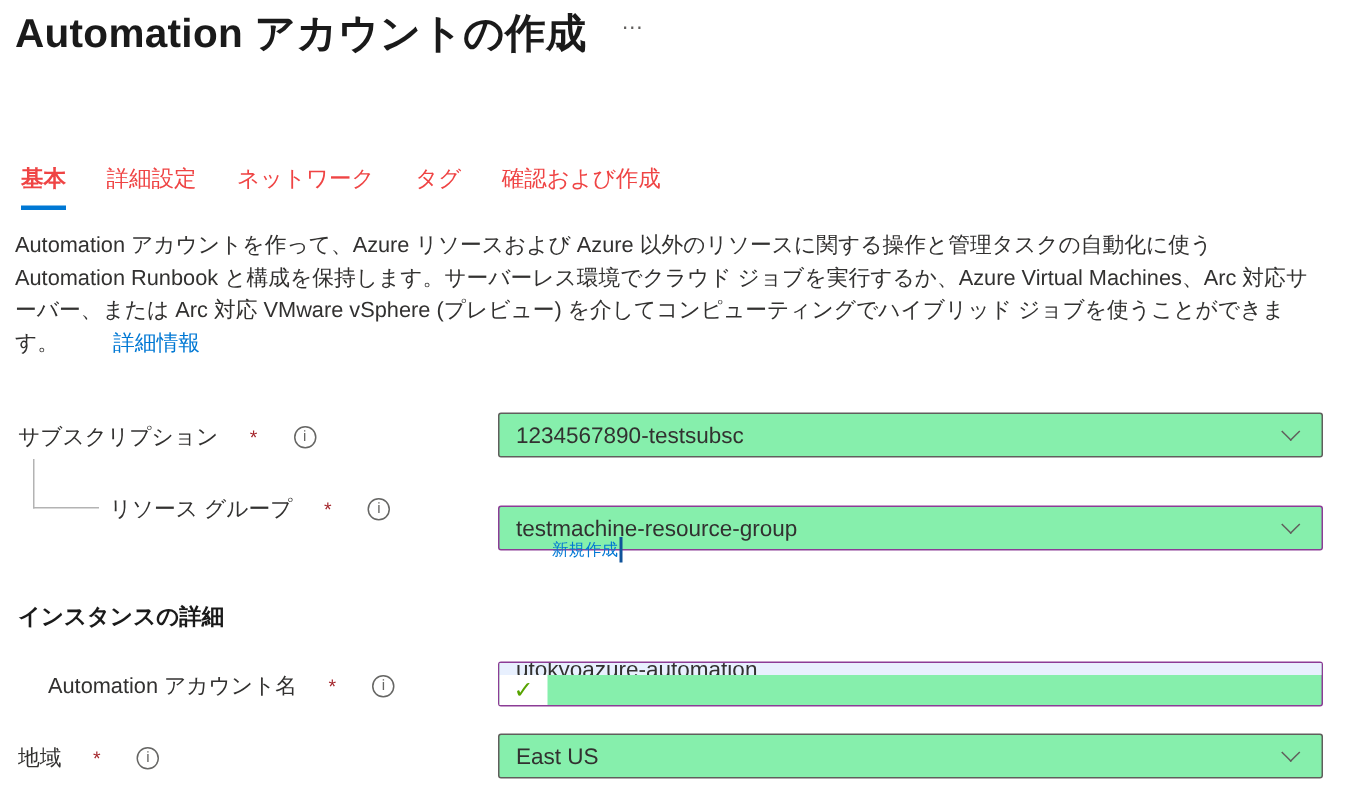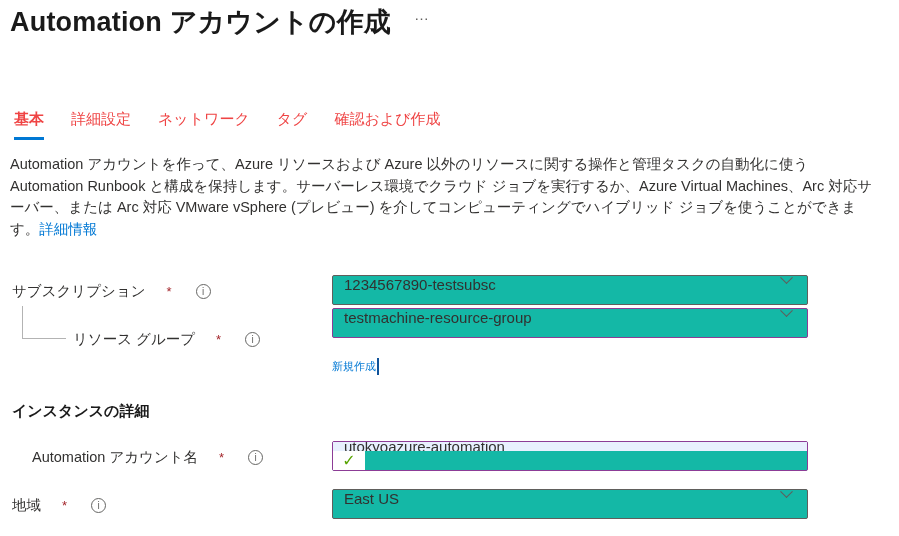--- a/index.html
+++ b/index.html
@@ -67,20 +67,21 @@
     width: 874px;
     font-size: 14.5px;
     line-height: 21.5px;
     color: #323130;
     word-break: break-word;
   }
   .link {
     color: #0078d4;
     text-decoration: none;
     cursor: pointer;
+    margin-left: 36px;
   }
 
   
   .field-label {
     position: absolute;
     display: flex;
     align-items: center;
     gap: 20px;
     font-size: 14.5px;
     color: #323130;
@@ -113,27 +114,27 @@
     width: 44px;
     height: 33px;
     border-left: 1px solid #b3b3b3;
     border-bottom: 1px solid #b3b3b3;
   }
 
   
   .field {
     position: absolute;
     left: 332px;
-    width: 476px;
+    width: 550px;
     height: 30px;
-    background: #14b8a6;
+    background: #86efac;
     border: 1px solid #605e5c;
     border-radius: 2px;
     display: flex;
-    align-items: flex-start;
+    align-items: center;
     font-size: 15px;
     color: #323130;
     cursor: pointer;
   }
   .field .value {
     flex: 1;
     padding-left: 11px;
     white-space: nowrap;
     overflow: hidden;
   }
@@ -227,21 +228,21 @@
     <span class="chevron-icon"></span>
   </div>
 
   <div class="connector-line"></div>
 
   <div class="field-label" style="left:73px; top:330px;">
     <span>リソース グループ</span>
     <span class="asterisk">*</span>
     <span class="info-icon">i</span>
   </div>
-  <div class="field purple-border" style="top:308px;">
+  <div class="field purple-border" style="top:337px;">
     <span class="value">testmachine-resource-group</span>
     <span class="chevron-icon"></span>
   </div>
   <div class="create-new">
     <a class="link">新規作成</a>
     <span class="text-cursor"></span>
   </div>
 
   <div class="section-header">インスタンスの詳細</div>
 

